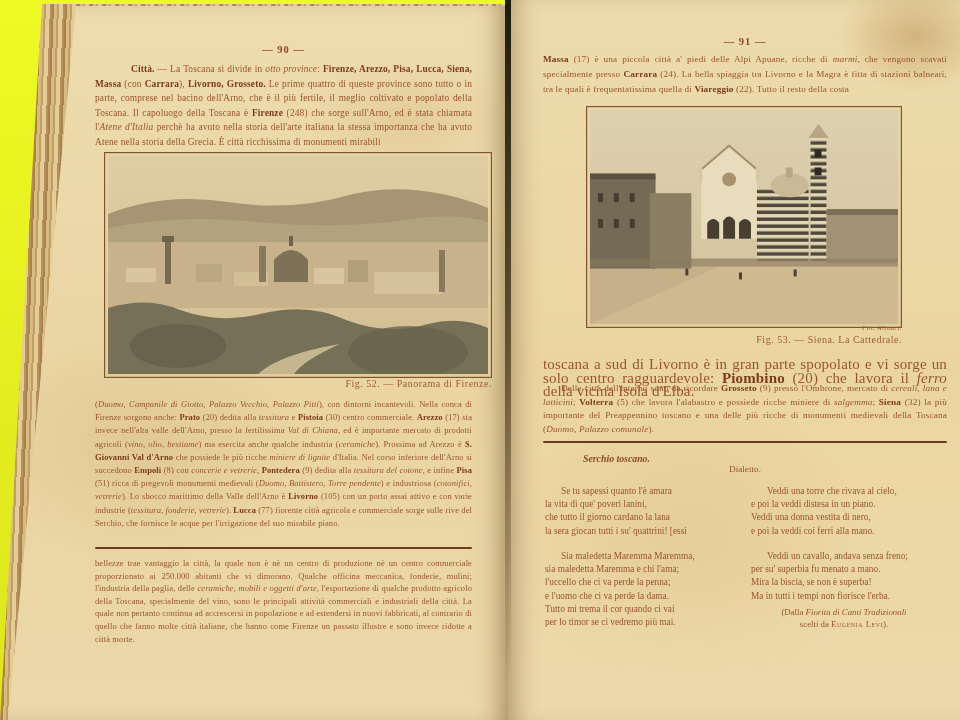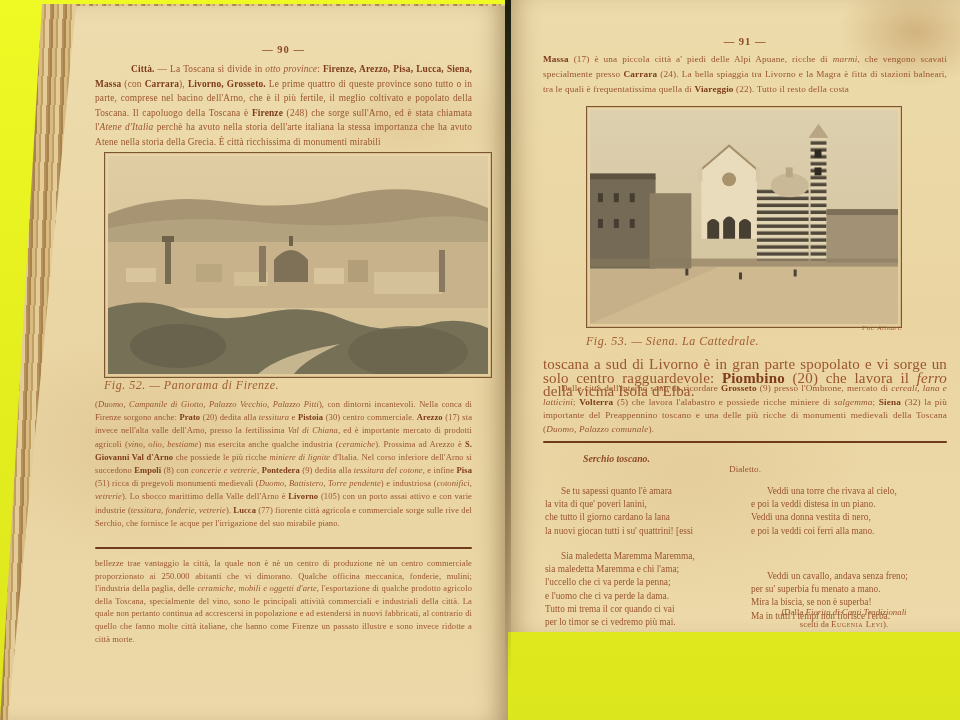--- a/index.html
+++ b/index.html
@@ -22,21 +22,21 @@
   #left-page{
     left:0;top:6px;width:508px;height:714px;
     clip-path:polygon(76px 0px,100% 0px,100% 100%,8px 100%);
     background:
       radial-gradient(150px 90px at 80% 16%,rgba(195,155,95,.22),transparent 70%),
       radial-gradient(230px 160px at 28% 62%,rgba(180,140,85,.16),transparent 72%),
       linear-gradient(180deg,#eedcae,#e9d4a2 55%,#ecd8a8);
     box-shadow:inset -20px 0 26px -14px rgba(85,55,20,.5);
   }
   #right-page{
-    left:508px;top:0;width:452px;height:632px;
+    left:508px;top:0;width:452px;height:720px;
     background:
       radial-gradient(110px 80px at 90% 5%,rgba(165,115,55,.38),transparent 70%),
       radial-gradient(260px 200px at 40% 75%,rgba(185,145,90,.14),transparent 72%),
       linear-gradient(180deg,#eddbab,#ead5a2 50%,#edd9a9);
     box-shadow:inset 20px 0 26px -14px rgba(85,55,20,.42);
   }
   #spine{
     position:absolute;left:505px;top:0;width:6px;height:680px;
     background:linear-gradient(180deg,rgba(18,22,8,.95) 0%,rgba(45,35,15,.7) 45%,rgba(70,50,25,.35) 75%,rgba(80,60,30,0) 100%);
     filter:blur(.4px);
@@ -51,21 +51,21 @@
   b{color:#7d3b1b;}
   i{color:#9a552e;}
   .sc{font-variant:small-caps;letter-spacing:.5px;}
 
   .photo-frame{
     position:absolute;border:1px solid #7d5530;padding:3px;
     background:linear-gradient(#e9d6a8,#e2cd9b);
     box-shadow:0 0 0 1px rgba(125,85,45,.18) inset;
   }
   .photo-frame svg{display:block;width:100%;height:100%;}
-  .fig-caption{position:absolute;text-align:left;font-size:12px;letter-spacing:.5px;color:#a05c32;font-style:italic;}
+  .fig-caption{position:absolute;text-align:right;font-size:10px;letter-spacing:.5px;color:#a05c32;}
   .credit{position:absolute;text-align:right;font-style:italic;font-size:7px;letter-spacing:.4px;color:#a05c32;}
   .rule{position:absolute;height:2px;background:#6e3c1d;border-radius:1px;}
 
   .dialect-h{position:absolute;font-weight:bold;font-style:italic;font-size:9.8px;color:#8d4a26;}
   .poem-title{position:absolute;text-align:center;font-size:9.2px;color:#9a552e;}
   .stanza{position:absolute;font-size:9.3px;line-height:13.2px;color:#9a552e;}
   .stanza div{white-space:nowrap;}
   .pind{padding-left:16px;}
   .attrib{position:absolute;text-align:center;font-size:8.8px;line-height:12px;color:#9a552e;}
 </style>
@@ -181,38 +181,38 @@
 
     <div class="rule" style="top:441px;left:35px;width:404px;"></div>
 
     <div class="dialect-h" style="top:453px;left:75px;">Serchio toscano.</div>
     <div class="poem-title" style="top:464px;left:35px;width:404px;">Dialetto.</div>
 
     <div class="stanza" style="top:485px;left:37px;width:200px;">
       <div class="pind">Se tu sapessi quanto l'è amara</div>
       <div>la vita di que' poveri lanini,</div>
       <div>che tutto il giorno cardano la lana</div>
-      <div>la nuovi giocan tutti i su' quattrini! [essi</div>
+      <div>la sera giocan tutti i su' quattrini! [essi</div>
     </div>
     <div class="stanza" style="top:485px;left:243px;width:200px;">
       <div class="pind">Veddi una torre che rivava al cielo,</div>
       <div>e poi la veddi distesa in un piano.</div>
       <div>Veddi una donna vestita di nero,</div>
       <div>e poi la veddi coi ferri alla mano.</div>
     </div>
 
     <div class="stanza" style="top:550px;left:37px;width:200px;">
       <div class="pind">Sia maledetta Maremma Maremma,</div>
       <div>sia maledetta Maremma e chi l'ama;</div>
       <div>l'uccello che ci va perde la penna;</div>
       <div>e l'uomo che ci va perde la dama.</div>
       <div>Tutto mi trema il cor quando ci vai</div>
       <div>per lo timor se ci vedremo più mai.</div>
     </div>
-    <div class="stanza" style="top:550px;left:243px;width:200px;margin-top:20px;">
+    <div class="stanza" style="top:550px;left:243px;width:200px;">
       <div class="pind">Veddi un cavallo, andava senza freno;</div>
       <div>per su' superbia fu menato a mano.</div>
       <div>Mira la biscia, se non è superba!</div>
       <div>Ma in tutti i tempi non fiorisce l'erba.</div>
     </div>
 
     <div class="attrib" style="top:606px;left:230px;width:212px;">
       <div>(Dalla <i>Fiorita di Canti Tradizionali</i></div>
       <div>scelti da <span class="sc">Eugenia Levi</span>).</div>
     </div>

